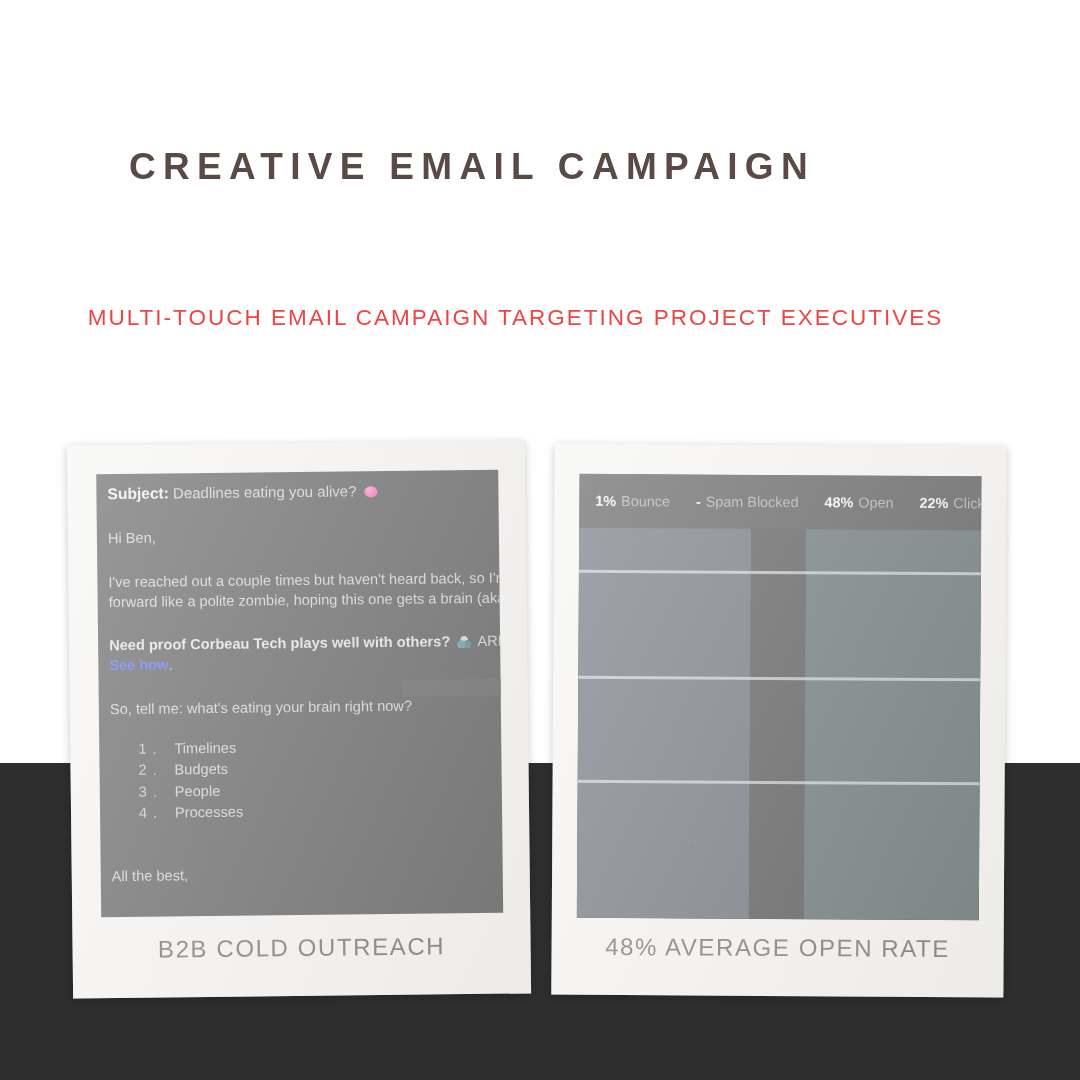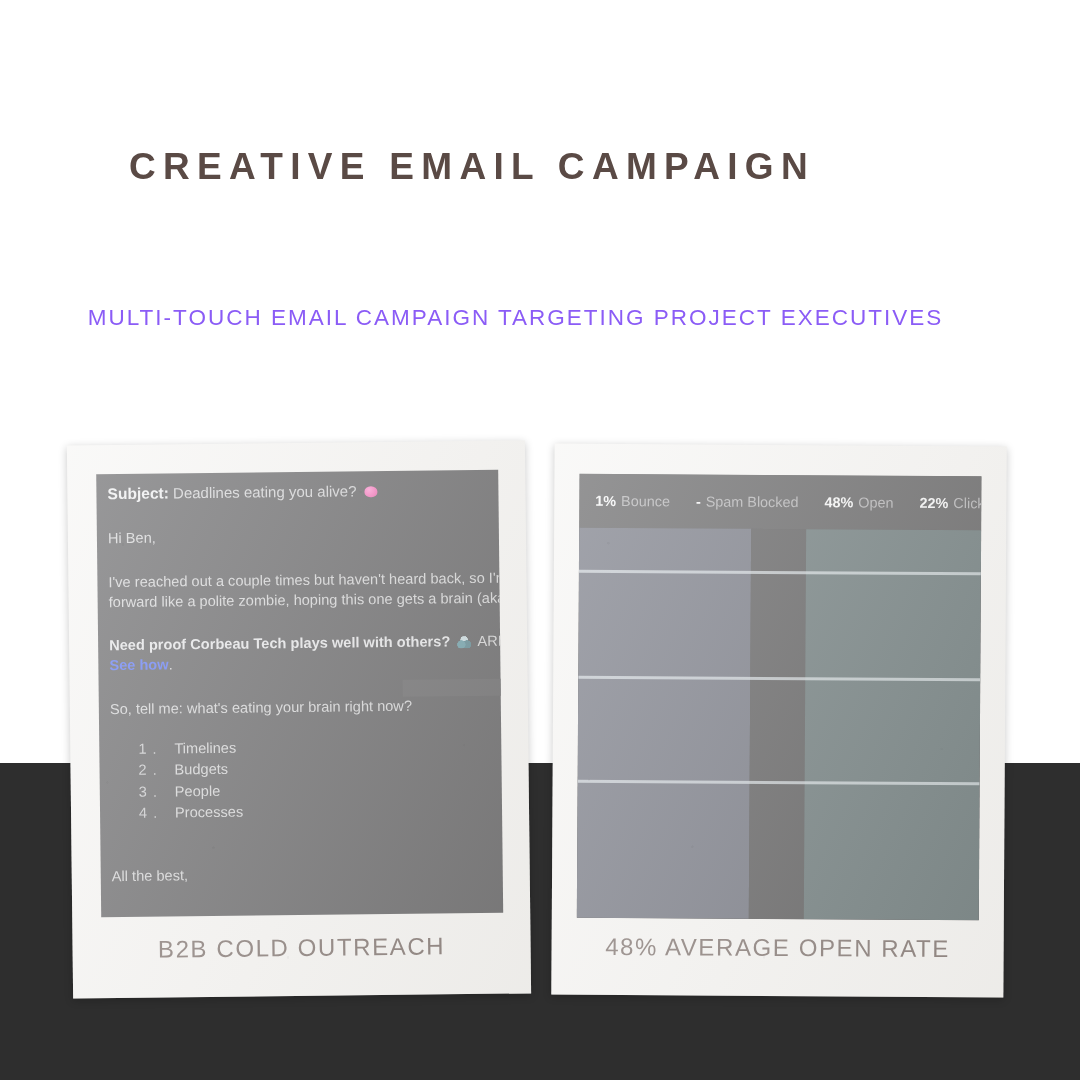--- a/index.html
+++ b/index.html
@@ -42,21 +42,21 @@
     white-space: nowrap;
   }
   #subtitle {
     position: absolute;
     left: 0; top: 305px;
     width: 1031px;
     text-align: center;
     font-size: 22.5px;
     font-weight: 400;
     letter-spacing: 2.0px;
-    color: #8b5cf6;
+    color: #ef4444;
     white-space: nowrap;
   }
 
   
   .polaroid {
     position: absolute;
     background: #f4f3f1;
     box-shadow: 0 2px 9px rgba(0,0,0,0.22);
   }
   .polaroid::after {  

